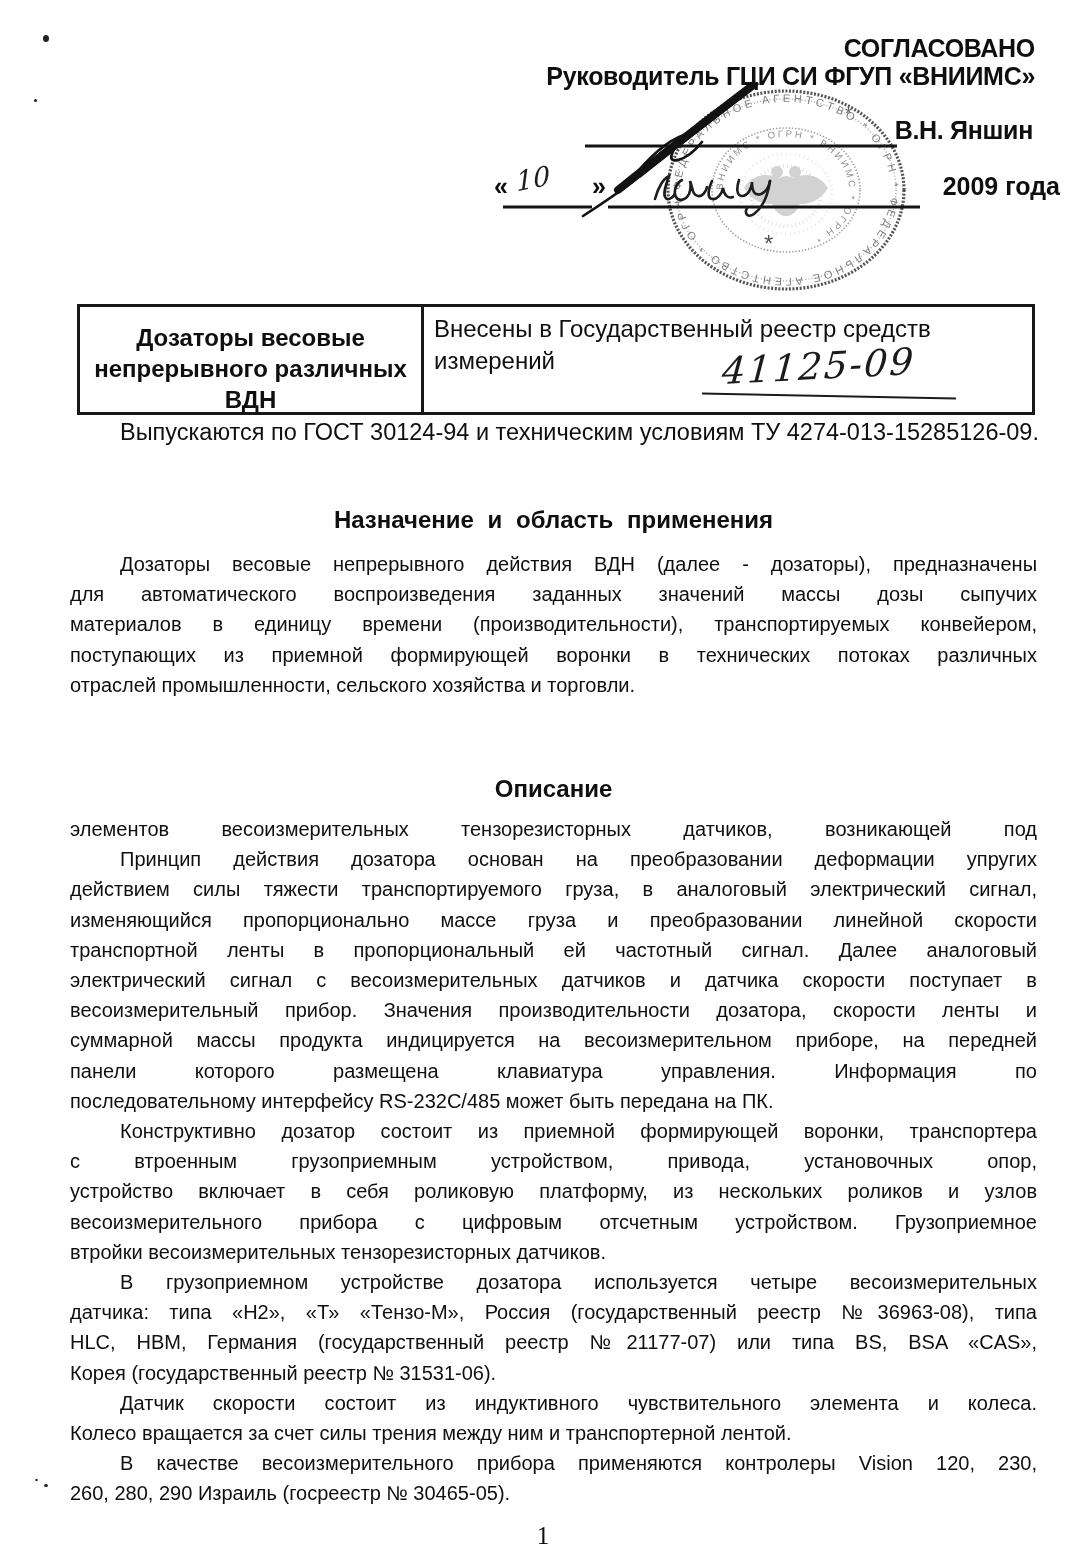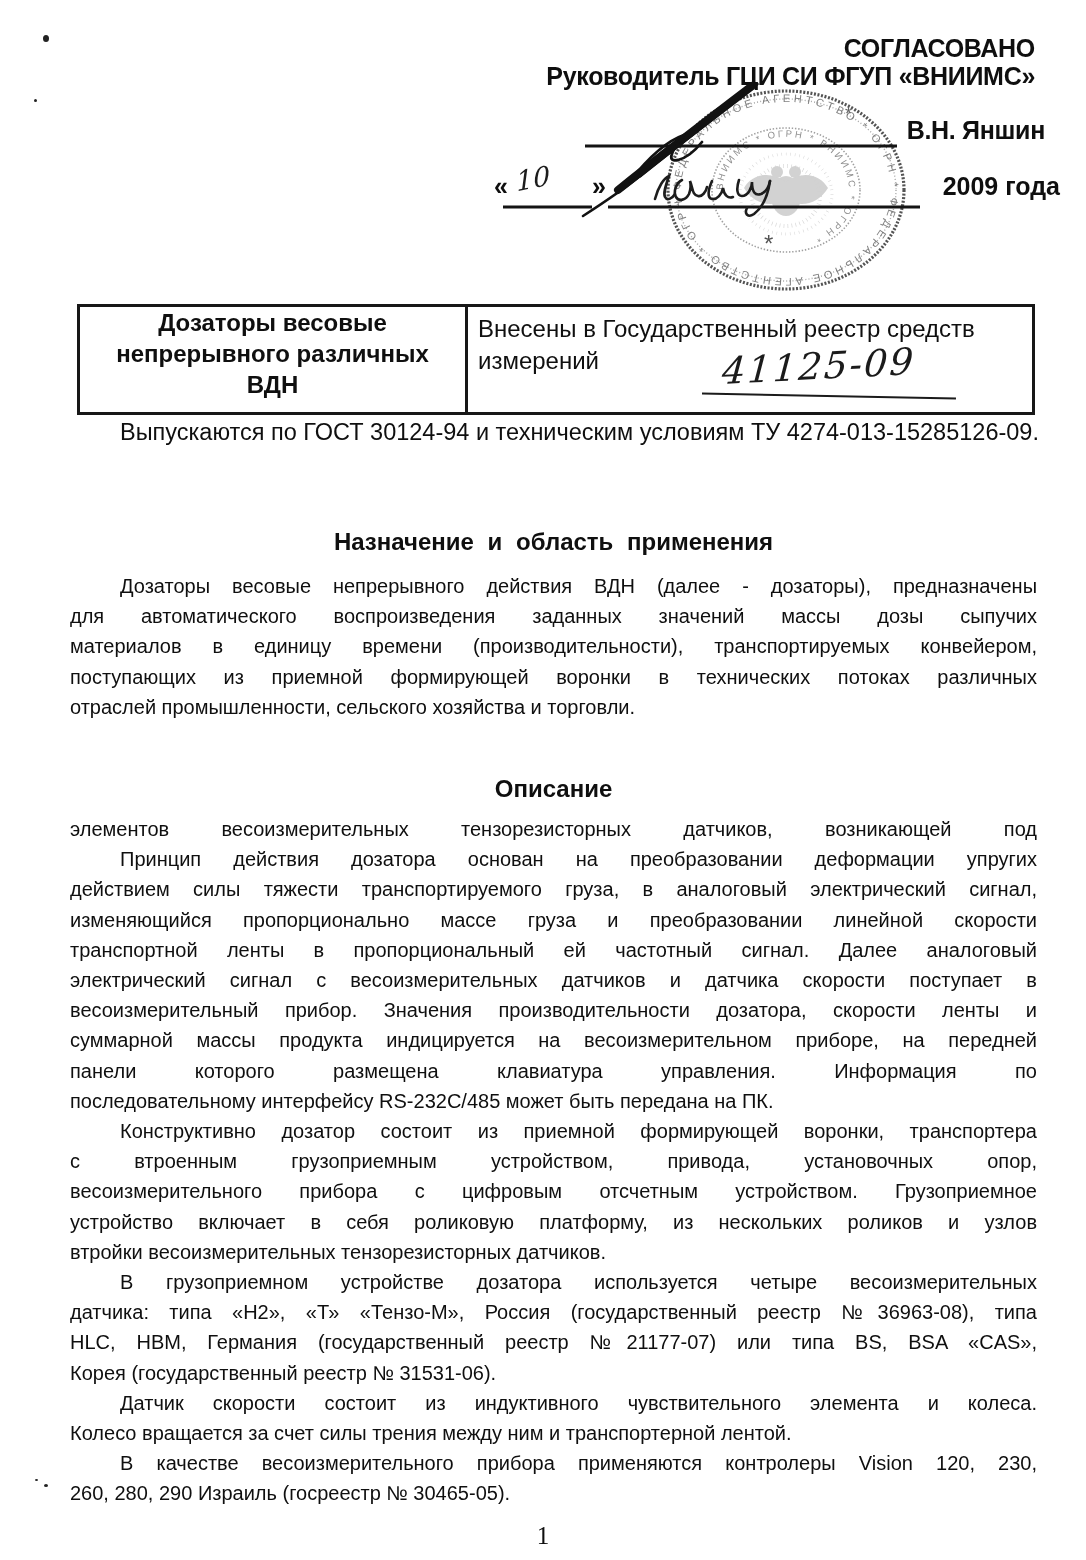--- a/index.html
+++ b/index.html
@@ -5,64 +5,64 @@
   html,body{margin:0;padding:0;}
   body{
     width:1086px;height:1560px;position:relative;overflow:hidden;
     background:#ffffff;color:#0f0f0f;
     font-family:"Liberation Sans",sans-serif;
   }
   
   .hdr{position:absolute;font-weight:bold;font-size:25px;letter-spacing:-0.3px;white-space:nowrap;}
   #approved-label{top:34px;right:51px;}
   #approver-title{top:62px;right:51px;}
-  #approver-name{top:116px;right:41px;}
+  #approver-name{top:116px;right:53px;}
   .date-piece{position:absolute;font-weight:bold;font-size:25px;white-space:nowrap;}
   #quote-open{top:172px;left:494px;}
   #quote-close{top:172px;left:592px;}
   #date-year{top:172px;right:26px;}
   #day-handwritten{
     position:absolute;top:163px;left:516px;
     font-family:"DejaVu Serif",serif;font-style:italic;font-size:27px;font-weight:400;
     transform:rotate(-11deg) skewX(-8deg);color:#1c1c1c;
   }
   #header-art{position:absolute;left:0;top:0;}
   
   .doc-table{
     position:absolute;left:77px;top:304px;width:958px;height:111px;
     border:3px solid #171717;display:flex;box-sizing:border-box;
   }
   .doc-table .cell{box-sizing:border-box;}
   .cell-left{
-    width:388px;border-right:3px solid #171717;
-    text-align:center;font-weight:bold;font-size:24px;line-height:31px;
+    width:344px;border-right:3px solid #171717;
+    text-align:center;font-weight:bold;font-size:24px;line-height:31px;padding-top:15px;
   }
   .cell-right{flex:1;padding:6px 0 12px 10px;font-size:24px;line-height:32px;}
   .reg-row{white-space:nowrap;}
   #reg-number{
     position:absolute;left:642px;top:38px;
     font-family:"DejaVu Serif",serif;font-style:italic;font-size:37px;color:#1b1b1b;
     transform:rotate(-3deg) skewX(-7deg);letter-spacing:2px;
   }
   #reg-underline{
     position:absolute;left:622px;top:88px;width:254px;height:0;
     border-bottom:2.5px solid #1b1b1b;transform:rotate(1.1deg);
   }
   
   #standards-line{
     position:absolute;left:70px;top:419px;width:1000px;
     font-size:23.5px;text-indent:50px;white-space:nowrap;
   }
   
-  #doc-body{position:absolute;left:70px;top:527px;width:967px;}
+  #doc-body{position:absolute;left:70px;top:505px;width:967px;}
   .sec-heading{
     font-weight:bold;font-size:24px;line-height:30px;text-align:center;
     word-spacing:7px;margin:0 0 14px 0;
   }
-  #sec2-heading{margin-top:52px;margin-bottom:10px;}
+  #sec2-heading{margin-top:74px;margin-bottom:10px;}
   .para{margin:0;}
   .tline{
     font-size:20px;line-height:30.2px;
     text-align:justify;text-align-last:justify;
   }
   .tline.first{text-indent:50px;}
   .tline.last{text-align-last:left;}
   
   #page-number{
     position:absolute;top:1522px;left:0;width:100%;text-align:center;
@@ -176,22 +176,22 @@
       <div class="tline">транспортной ленты в пропорциональный ей частотный сигнал. Далее аналоговый</div>
       <div class="tline">электрический сигнал с весоизмерительных датчиков и датчика скорости поступает в</div>
       <div class="tline">весоизмерительный прибор. Значения производительности дозатора, скорости ленты и</div>
       <div class="tline">суммарной массы продукта индицируется на весоизмерительном приборе, на передней</div>
       <div class="tline">панели которого размещена клавиатура управления. Информация по</div>
       <div class="tline last">последовательному интерфейсу RS-232C/485 может быть передана на ПК.</div>
     </div>
   <div class="para">
       <div class="tline first">Конструктивно дозатор состоит из приемной формирующей воронки, транспортера</div>
       <div class="tline">с втроенным грузоприемным устройством, привода, установочных опор,</div>
+      <div class="tline">устройство включает в себя роликовую платформу, из нескольких роликов и узлов</div>
       <div class="tline">весоизмерительного прибора с цифровым отсчетным устройством. Грузоприемное</div>
-      <div class="tline">устройство включает в себя роликовую платформу, из нескольких роликов и узлов</div>
       <div class="tline last">втройки весоизмерительных тензорезисторных датчиков.</div>
     </div>
   <div class="para">
       <div class="tline first">В грузоприемном устройстве дозатора используется четыре весоизмерительных</div>
       <div class="tline">датчика: типа «Н2», «Т» «Тензо-М», Россия (государственный реестр №36963-08), типа</div>
       <div class="tline">HLC, HBM, Германия (государственный реестр №21177-07) или типа BS, BSA «CAS»,</div>
       <div class="tline last">Корея (государственный реестр № 31531-06).</div>
     </div>
   <div class="para">
       <div class="tline first">Датчик скорости состоит из индуктивного чувствительного элемента и колеса.</div>

